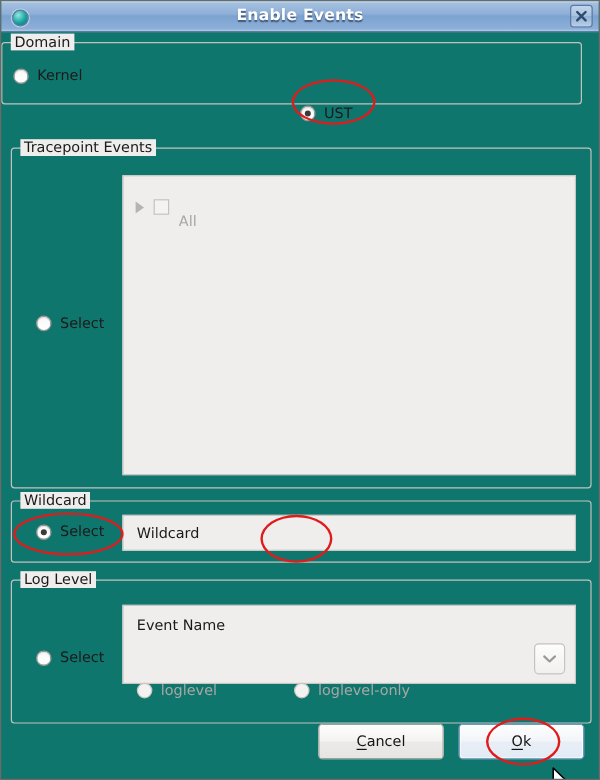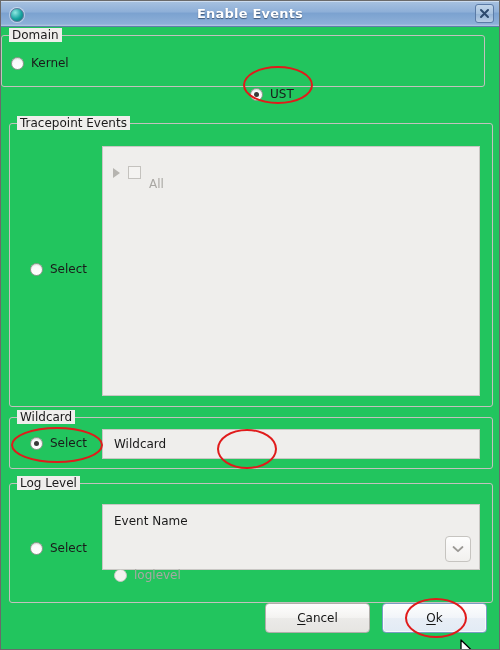--- a/index.html
+++ b/index.html
@@ -13,21 +13,21 @@
     color: #1a1a1a;
     -webkit-font-smoothing: antialiased;
   }
 
   
   .window {
     position: relative;
     width: 500px;
     height: 650px;
     box-sizing: border-box;
-    background: #22c55e;
+    background: #0f766e;
     border: 1px solid #6a6a6a;
     overflow: hidden;
   }
 
   
   .titlebar {
     position: relative;
     height: 26px;
     box-sizing: border-box;
     background: linear-gradient(to bottom, #a8c2e0 0%, #8fb0d8 42%, #7ca2d0 50%, #8db0d8 92%, #b7cbe4 100%);
@@ -305,20 +305,24 @@
           <svg width="12" height="8" viewBox="0 0 12 8" aria-hidden="true">
             <path d="M1.5 2 L6 6.2 L10.5 2" stroke="#9b9995" stroke-width="1.8" fill="none" stroke-linecap="round" stroke-linejoin="round"></path>
           </svg>
         </div>
 
         <div class="radio disabled" style="position:absolute; left:11px; top:63px;">
           <span class="dot"></span>
           <span class="lbl">loglevel</span>
         </div>
 
+        <div class="radio disabled" style="position:absolute; left:142px; top:63px;">
+          <span class="dot"></span>
+          <span class="lbl">loglevel-only</span>
+        </div>
       </div>
     </div>
 
     <div class="btn" style="position:absolute; left:264px; top:576px; width:105px;">
       <span>
         <u>C</u><span>ancel</span>
       </span>
     </div>
 
     <div class="btn default" style="position:absolute; left:381px; top:576px; width:105px;">

